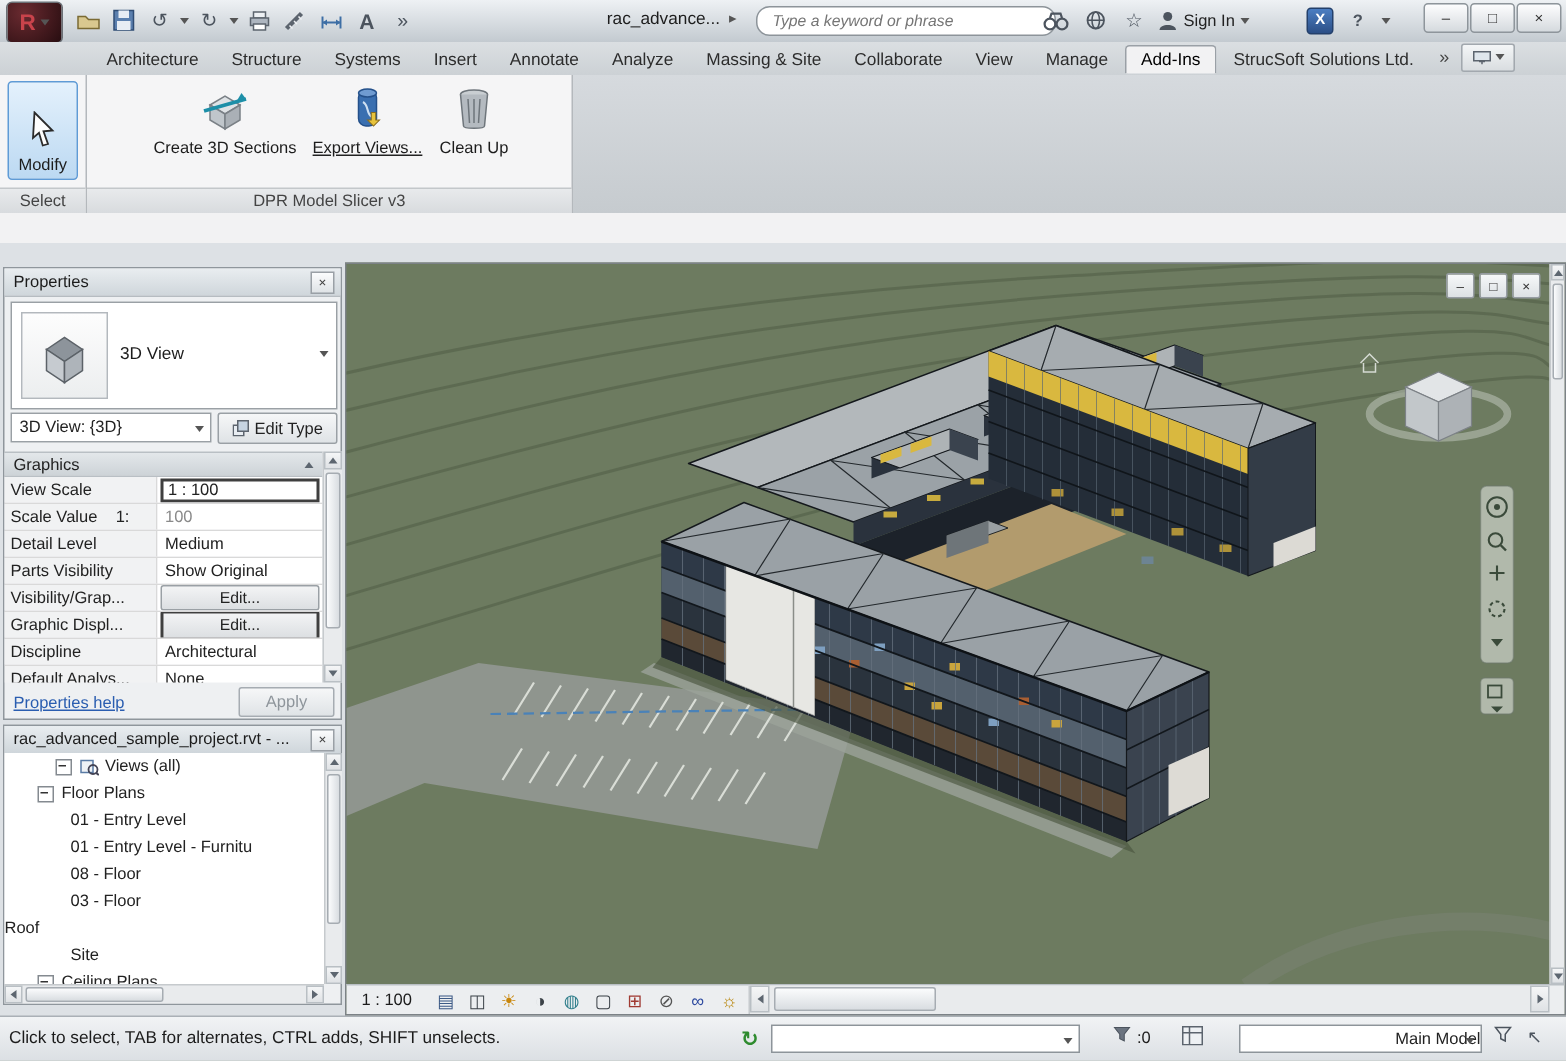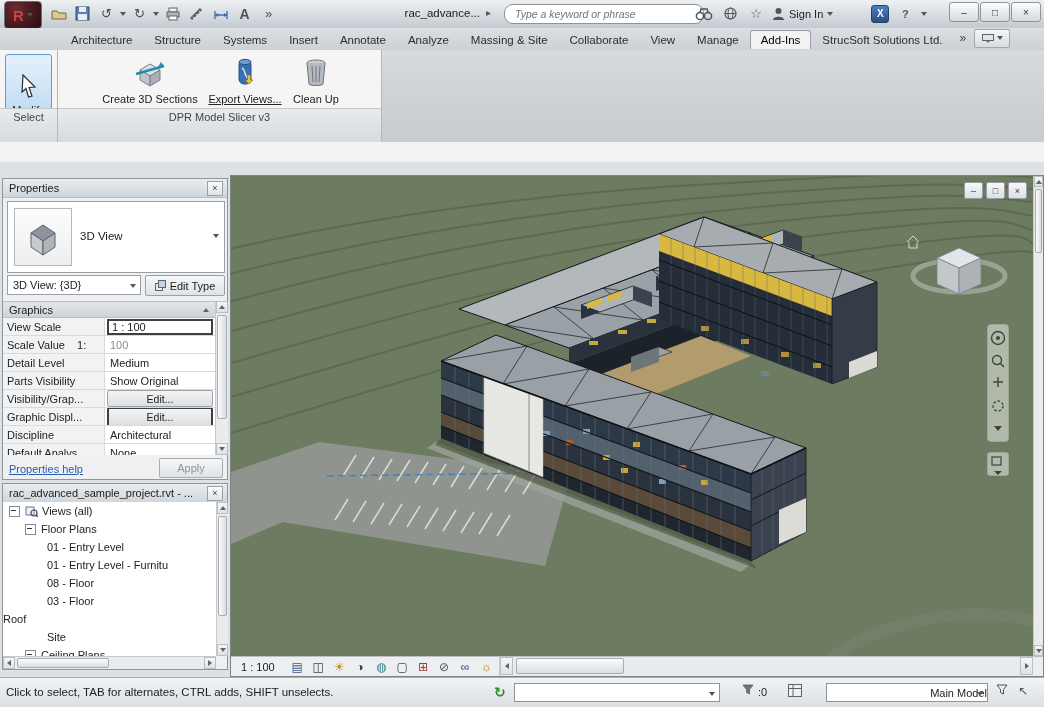--- a/index.html
+++ b/index.html
@@ -36,21 +36,21 @@
   .rtab{padding:3px 10px;font-size:11.5px;color:#2c2c2c;border:1px solid transparent;border-bottom:none;}
   .rtab.active{background:#f2f2f3;border-color:#9aa0a6;border-radius:3px 3px 0 0;color:#000;}
   #tab-overflow{margin-left:6px;color:#444;font-size:12px;padding-bottom:3px;}
   #ribbon-cycle{margin-left:8px;margin-bottom:2px;width:34px;height:17px;border:1px solid #a2a8ae;border-radius:2px;
     background:linear-gradient(#f4f6f7,#d9dde0);display:flex;align-items:center;justify-content:center;gap:3px;}
   
   #ribbon{position:absolute;left:0;top:50px;width:1044px;height:92px;background:linear-gradient(#d6dade,#c6cbcf);}
   .rpanel{position:absolute;top:0;height:92px;background:#f5f5f6;border-right:1px solid #b4b8bc;box-sizing:border-box;}
   #panel-select{left:0;width:58px;}
   #panel-dpr{left:58px;width:324px;}
-  .plabel{position:absolute;left:0;bottom:0;width:100%;height:34px;background:linear-gradient(#e8eaec,#d8dbde);
+  .plabel{position:absolute;left:0;bottom:0;width:100%;height:17px;background:linear-gradient(#e8eaec,#d8dbde);
     border-top:1px solid #c3c7ca;color:#444;text-align:center;line-height:16px;font-size:11px;box-sizing:border-box;}
   #modifybtn{position:absolute;left:5px;top:4px;width:47px;height:66px;border:1px solid #5f9bd6;border-radius:3px;
     background:linear-gradient(#e4f1fc,#bcd9f2);display:flex;flex-direction:column;align-items:center;justify-content:flex-end;padding-bottom:3px;box-sizing:border-box;}
   #modifybtn .mlabel{font-size:11px;color:#1c1c1c;}
   .bigbtn{position:absolute;top:4px;display:flex;flex-direction:column;align-items:center;justify-content:flex-start;height:66px;}
   .bigbtn .icon32{width:34px;height:36px;display:flex;align-items:center;justify-content:center;}
   .bigbtn .blabel{font-size:11px;color:#1c1c1c;margin-top:3px;white-space:nowrap;}
   
   #optionsbar{position:absolute;left:0;top:142px;width:1044px;height:20px;background:#f2f2f3;border-bottom:1px solid #bfc3c7;}
   
@@ -394,21 +394,21 @@
       <span id="applybtn">Apply</span>
     </div>
 
     <div class="palette" id="browser">
       <div class="ptitle">
         <span>rac_advanced_sample_project.rvt - ...</span>
         <span class="spacer"></span>
         <span class="pclose">×</span>
       </div>
       <div id="tree">
-        <div class="trow" style="padding-left:6px;">
+        <div class="trow" style="padding-left:6px;margin-left:28px;">
           <span class="texp"></span>
           <span class="tico">
             <svg width="13" height="12">
                 <rect x="1" y="2" width="8" height="8" fill="#eef2f6" stroke="#5a7ba5"></rect>
                 <circle cx="9" cy="8" r="3" fill="none" stroke="#445" stroke-width="1.2"></circle>
                 <path d="M11,10 L13,12" stroke="#445" stroke-width="1.4"></path>
               </svg>
           </span>
           <span>Views (all)</span>
         </div>

